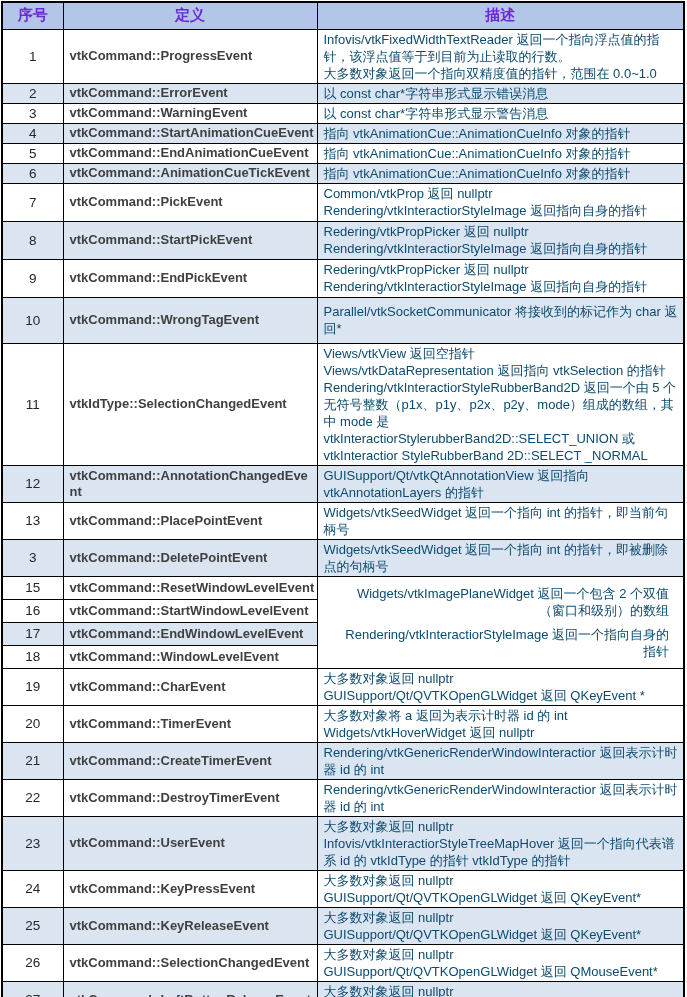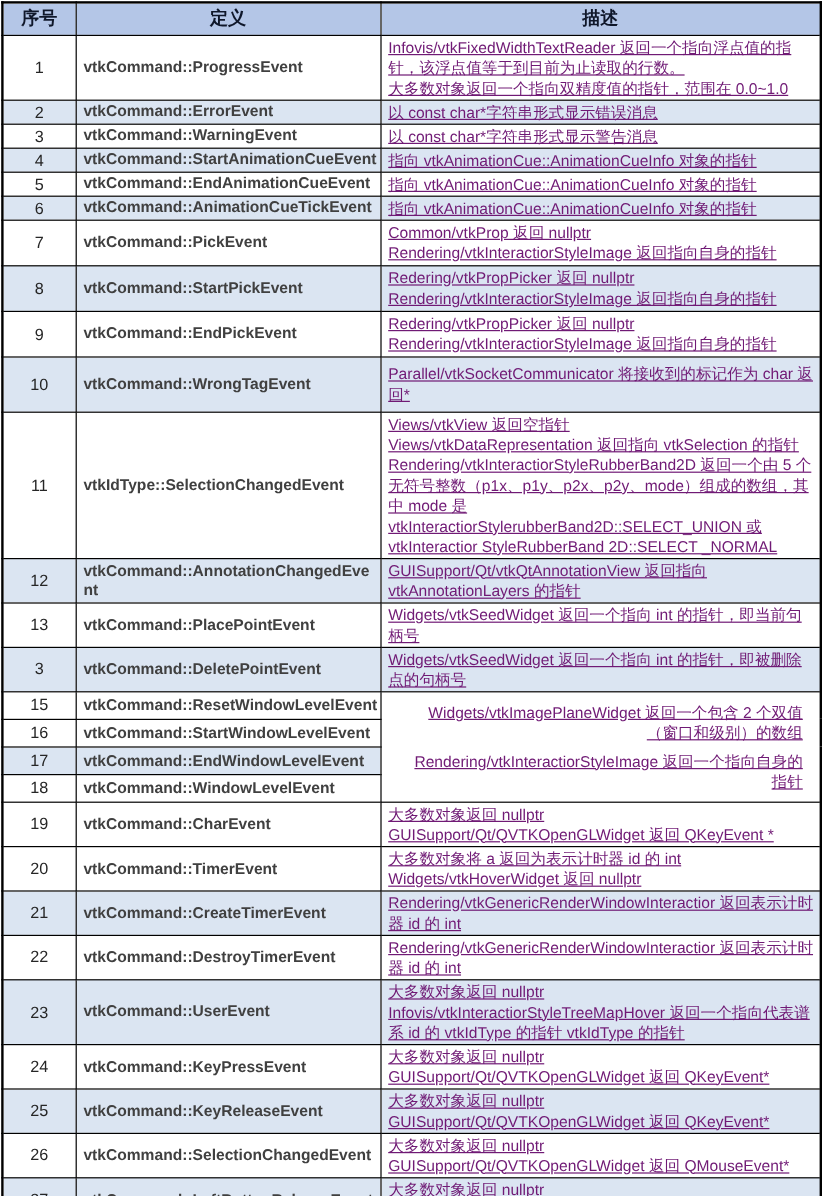--- a/index.html
+++ b/index.html
@@ -12,35 +12,35 @@
     border-collapse:collapse; width:684px; table-layout:fixed;
     border:2px solid var(--border,#000);
   }
   table.vtk th, table.vtk td {
     border:1px solid var(--border,#000);
     box-sizing:border-box;
     overflow:hidden;
   }
   table.vtk th {
     background:var(--header-bg,#b4c6e7);
-    color:#0f172a; font-size:15px; font-weight:bold;
+    color:#6d28d9; font-size:15px; font-weight:bold;
     height:27px; text-align:center; padding:2px 0;
   }
   td.num {
     text-align:center; vertical-align:middle;
     font-size:13.5px; color:#262626; padding:0;
   }
   td.def {
     vertical-align:middle; font-weight:bold; color:#404040;
     font-size:13px; line-height:16px; padding:0 2px 0 6px;
     word-break:break-all;
   }
   td.desc {
-    vertical-align:middle; color:#701a75;
-    font-size:13px; line-height:17px; padding:1px 4px 1px 6px;text-decoration:underline;
+    vertical-align:middle; color:#0c4a6e;
+    font-size:13px; line-height:17px; padding:1px 4px 1px 6px;
   }
   td.desc div { margin:0; }
   td.desc.spread div { margin:7px 10px;text-align:right; }
   tr.shaded td { background:var(--stripe-bg,#dbe5f2); }
   td.merged { background:#ffffff !important; }
   .watermark {
     position:absolute; right:5px; top:971px; z-index:3;
     font-size:13px; color:#8fb2e0; opacity:0.85; white-space:nowrap;
     pointer-events:none;
   }

